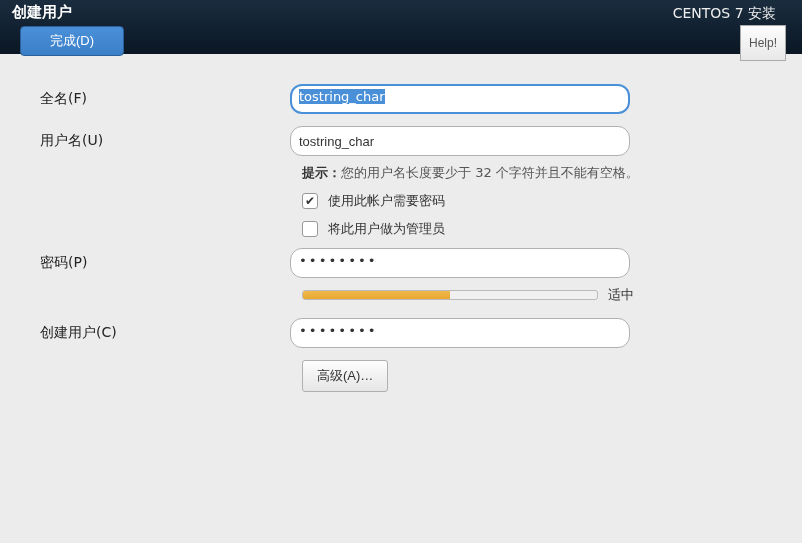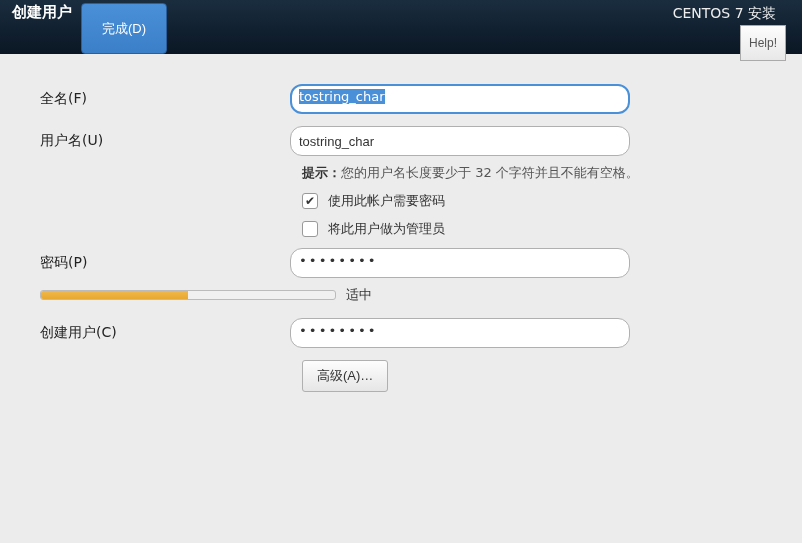--- a/index.html
+++ b/index.html
@@ -14,32 +14,32 @@
     }
     .header {
       background: linear-gradient(to bottom, #1a2d3f 0%, #0a1624 100%);
       height: 54px;
       display: flex;
       justify-content: space-between;
       color: #fff;
       padding: 3px 0 0 8px;
       position: relative;
     }
-    .header-left { display: flex; flex-direction: row; gap: 4px; }
+    .header-left { display: flex; flex-direction: column; gap: 4px; }
     .page-title { font-size: 15px; font-weight: bold; color: #fff; padding-left: 4px; }
     .done-btn {
       background: linear-gradient(to bottom, #4a90d9, #3a7fc8);
       border: 1px solid #2c5f99;
       color: #fff;
       font-size: 13px;
-      padding: 5px 20px;
+      padding: 5px 29px;
       border-radius: 4px;
       cursor: pointer;
       width: fit-content;
-      margin-left: 5px;
+      margin-left: 12px;
     }
     .header-right {
       display: flex;
       flex-direction: column;
       align-items: flex-end;
       gap: 2px;
       padding-right: 16px;
       padding-top: 2px;
     }
     .install-title { font-size: 14px; color: #eee; padding-right: 10px; }
@@ -128,20 +128,21 @@
       justify-content: center;
       cursor: pointer;
     }
     .chk.checked::after {
       content: "✔";
       font-size: 12px;
       color: #333;
       line-height: 1;
     }
     .strength-row {
+      margin-left: 262px;
       display: flex;
       align-items: center;
       gap: 10px;
       margin-top: -4px;
       margin-bottom: 14px;
     }
     .strength-bar {
       width: 296px;
       height: 10px;
       border: 1px solid #bbb;

